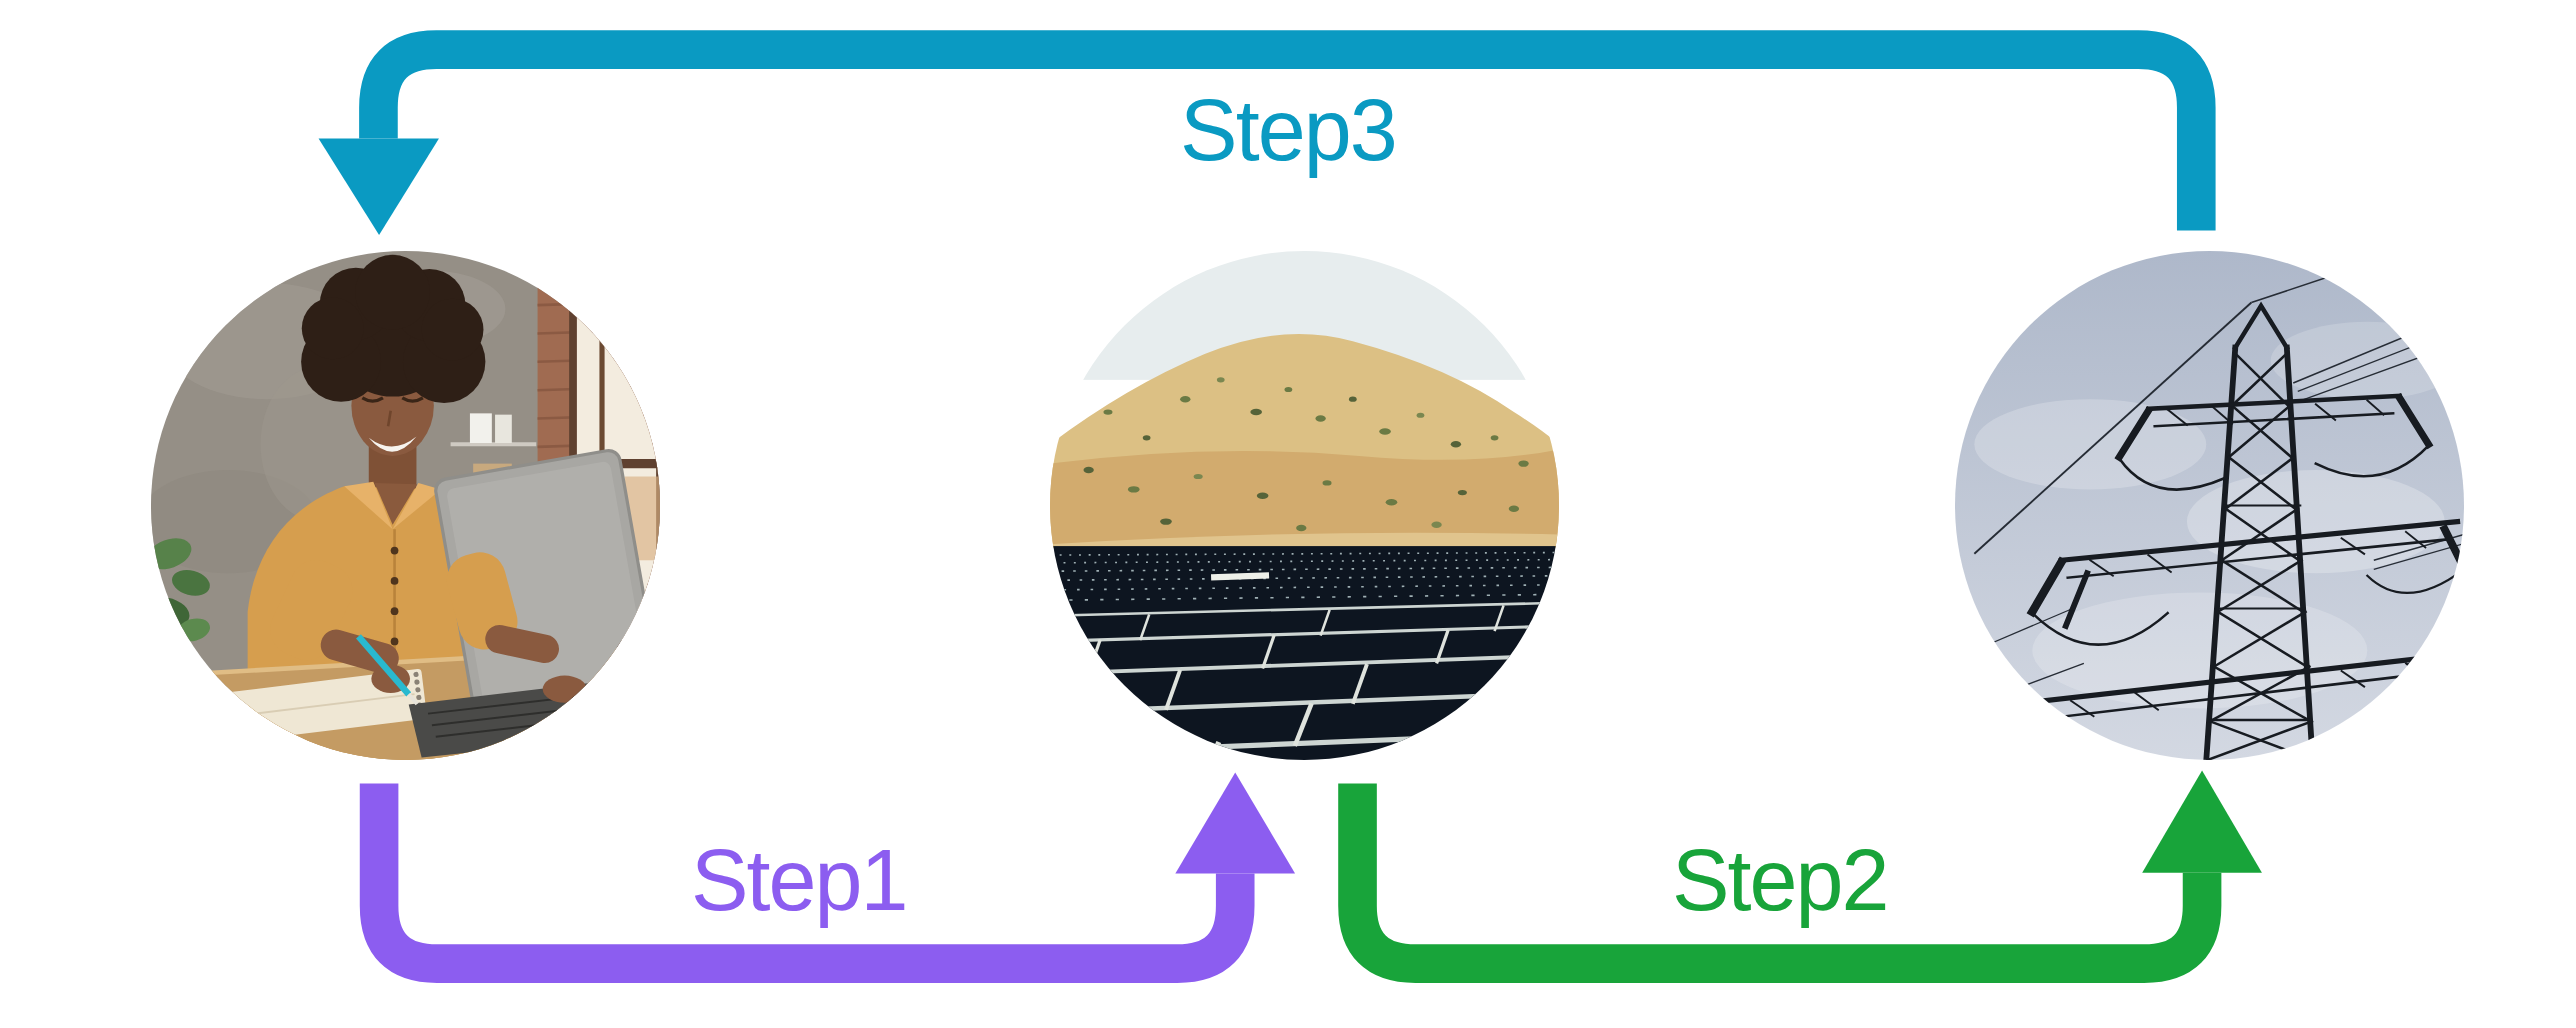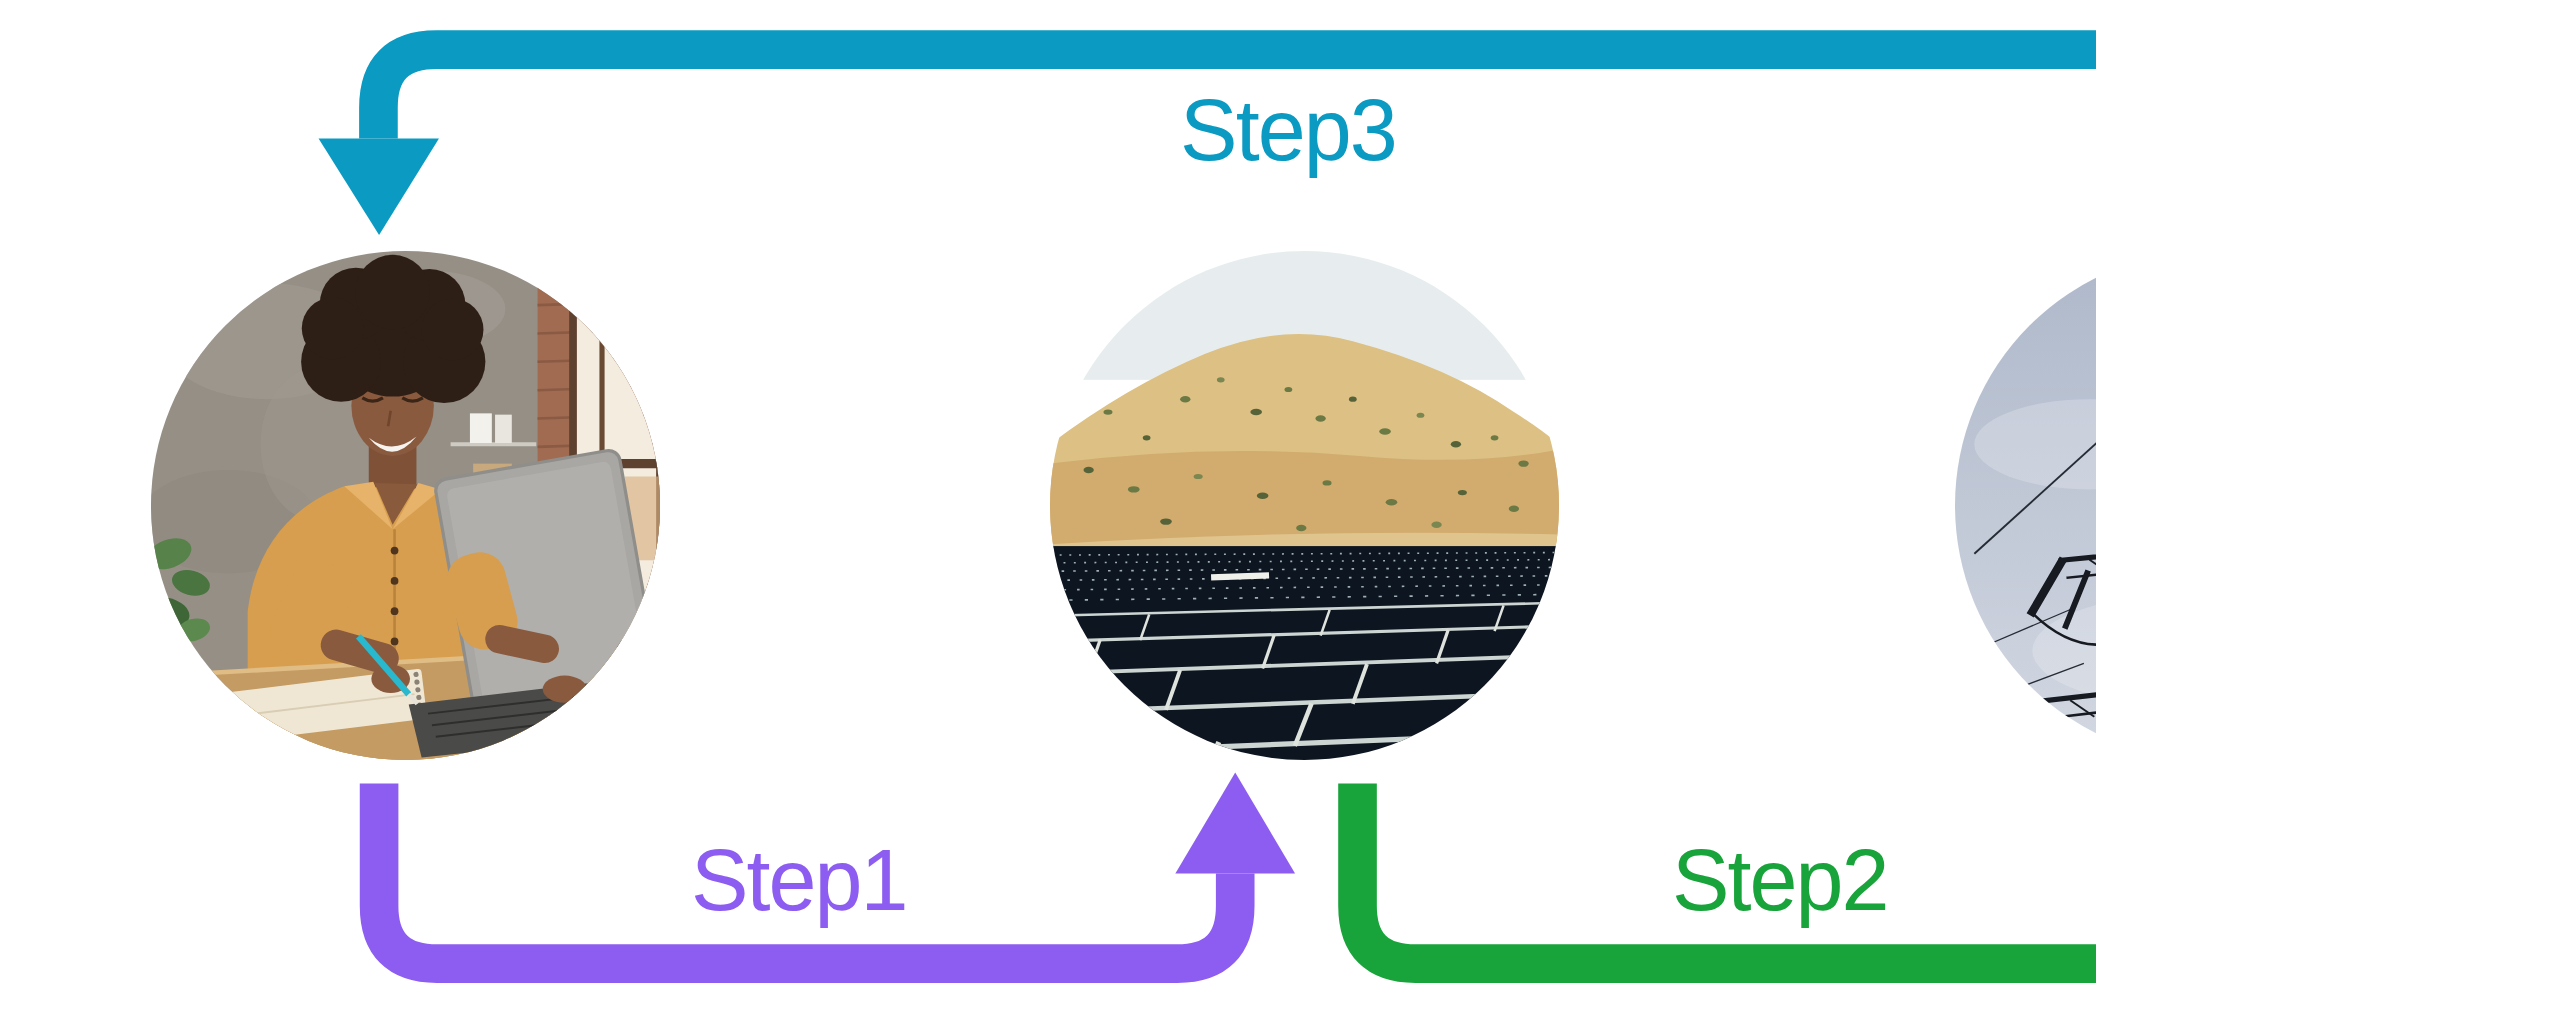--- a/index.html
+++ b/index.html
@@ -1,18 +1,18 @@
 <!DOCTYPE html>
 <html style="font-size:10.3px"><head>
 <meta charset="utf-8">
 <style>
   html,body{margin:0;padding:0;background:#ffffff;}
   .stage{
     position:relative;
-    width:2096px;height:1028px;
+    width:2576px;height:1028px;
     background:#ffffff;
     overflow:hidden;
     font-family:"Liberation Sans","DejaVu Sans",sans-serif;
   }
   .arrow-layer{position:absolute;left:0;top:0;}
   .step-label{
     font-family:"Liberation Sans","DejaVu Sans",sans-serif;
     font-weight:300;
     font-size:134px;
     letter-spacing:-3px;

